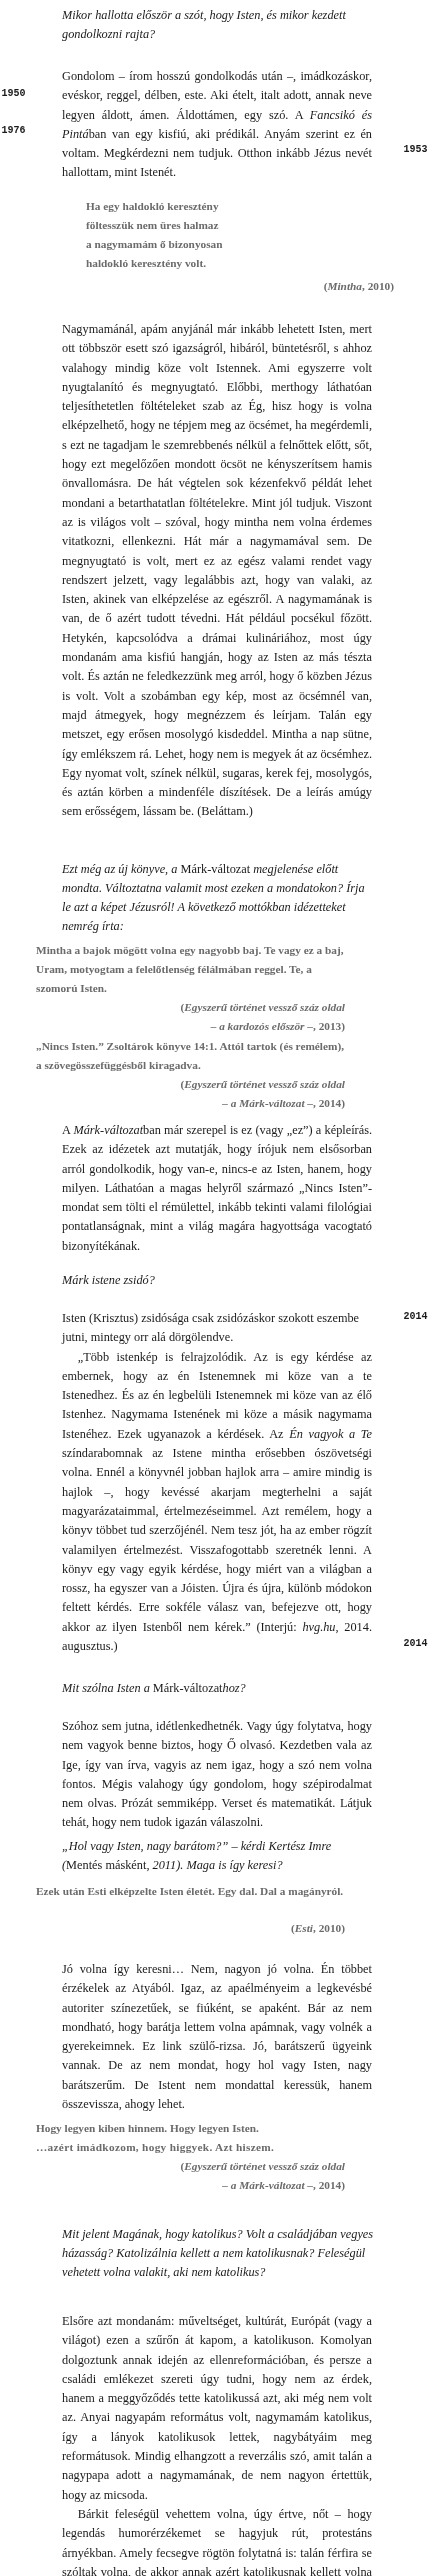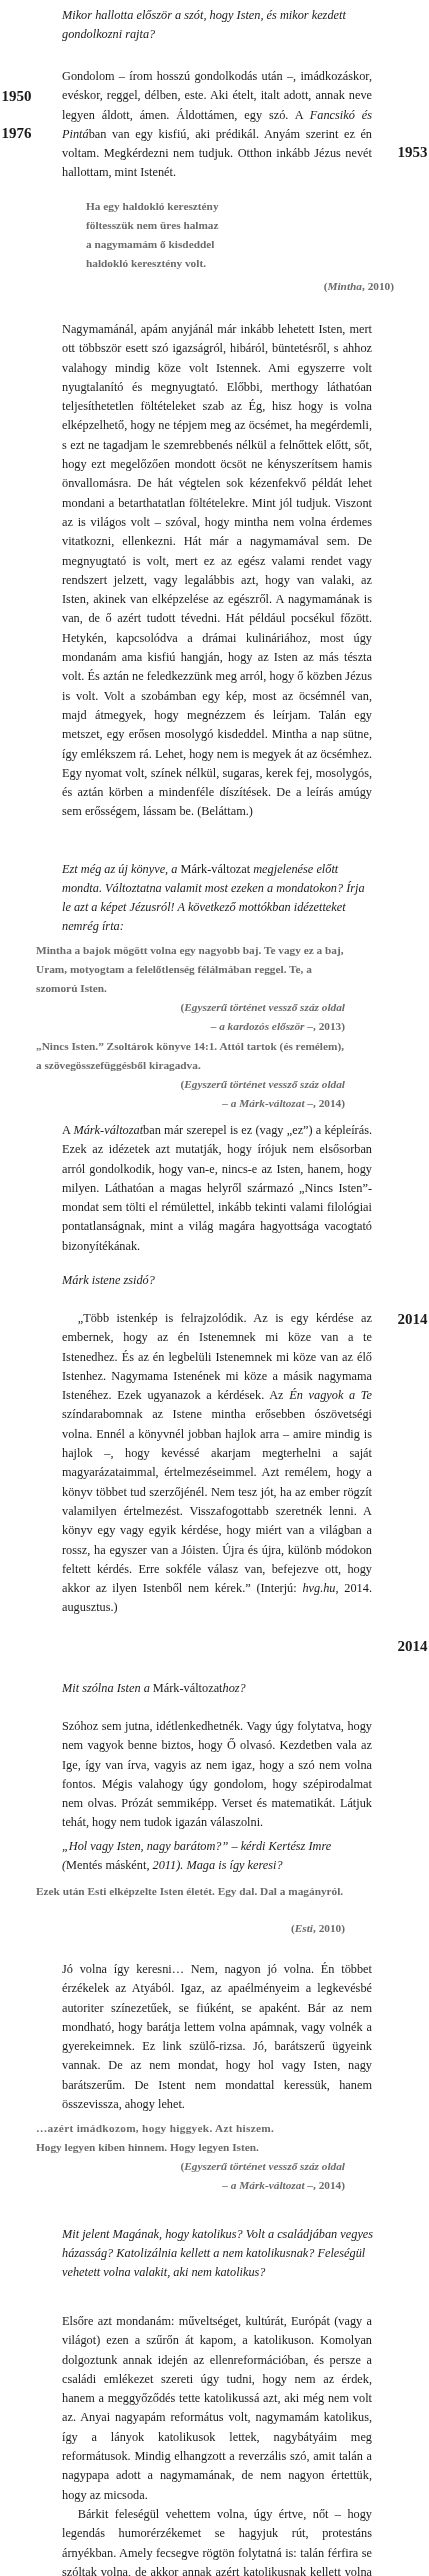--- a/index.html
+++ b/index.html
@@ -10,21 +10,21 @@
   .q { font-style: italic; font-size: 12.3px; line-height: 19px; width: 312px; left: 62px; }
   .q .up { font-style: normal; }
   .body { font-size: 12.3px; line-height: 19.3px; width: 310px; left: 62px; text-align: justify; }
   .body p { margin: 0; }
   .body p.indent { text-indent: 15.7px; }
   .body p.nojust { text-align: left; }
   .body em { font-style: italic; }
   .motto { color: #6b6b6b; font-weight: bold; font-size: 11.3px; line-height: 19px; }
   .motto .src { text-align: right; font-weight: bold; }
   .motto .src em { font-style: italic; }
-  .year { position: absolute; font-weight: bold; font-size: 15px; color: #1a1a1a; }
+  .year { position: absolute; font-weight: bold; font-size: 10px; color: #1a1a1a; font-family: Liberation Mono, monospace; }
   .year.left { left: 1.4px; }
   .year.right { right: 1.4px; text-align: right; }
 </style>
 </head>
 <body>
 
 <div class="page">
 
   <div class="block q" style="top:5.7px;">
     <span>Mikor hallotta először a szót, hogy Isten, és mikor kezdett gondolkozni rajta?</span>
@@ -34,21 +34,21 @@
     <p><span>Gondolom – írom hosszú gondolkodás után –, imádkozáskor, evéskor, reggel, délben, este. Aki ételt, italt adott, annak neve legyen áldott, ámen. Áldottámen, egy szó. A </span><em>Fancsikó és Pintá</em><span>ban van egy kisfiú, aki prédikál. Anyám szerint ez én voltam. Megkérdezni nem tudjuk. Otthon inkább Jézus nevét hallottam, mint Istenét.</span></p>
   </div>
 
   <div class="year left" style="top:88px;">1950</div>
   <div class="year left" style="top:125px;">1976</div>
   <div class="year right" style="top:144px;">1953</div>
 
   <div class="block motto" style="top:197px; left:86px; width:308px;">
     <div>Ha egy haldokló keresztény</div>
     <div>föltesszük nem üres halmaz</div>
-    <div>a nagymamám ő kisdeddel</div>
+    <div>a nagymamám ő bizonyosan</div>
     <div>haldokló keresztény volt.</div>
     <div class="src" style="width:308px; margin-top:3.6px;"><span>(</span><em>Mintha</em><span>, 2010)</span></div>
   </div>
 
   <div class="block body" style="top:320px;">
     <p>Nagymamánál, apám anyjánál már inkább lehetett Isten, mert ott többször esett szó igazságról, hibáról, büntetésről, s ahhoz valahogy mindig köze volt Istennek. Ami egyszerre volt nyugtalanító és megnyugtató. Előbbi, merthogy láthatóan teljesíthetetlen föltételeket szab az Ég, hisz hogy is volna elképzelhető, hogy ne tépjem meg az öcsémet, ha megérdemli, s ezt ne tagadjam le szemrebbenés nélkül a felnőttek előtt, sőt, hogy ezt megelőzően mondott öcsöt ne kényszerítsem hamis önvallomásra. De hát végtelen sok kézenfekvő példát lehet mondani a betarthatatlan föltételekre. Mint jól tudjuk. Viszont az is világos volt – szóval, hogy mintha nem volna érdemes vitatkozni, ellenkezni. Hát már a nagymamával sem. De megnyugtató is volt, mert ez az egész valami rendet vagy rendszert jelzett, vagy legalábbis azt, hogy van valaki, az Isten, akinek van elképzelése az egészről. A nagymamának is van, de ő azért tudott tévedni. Hát például pocsékul főzött. Hetykén, kapcsolódva a drámai kulináriához, most úgy mondanám ama kisfiú hangján, hogy az Isten az más tészta volt. És aztán ne feledkezzünk meg arról, hogy ő közben Jézus is volt. Volt a szobámban egy kép, most az öcsémnél van, majd átmegyek, hogy megnézzem és leírjam. Talán egy metszet, egy erősen mosolygó kisdeddel. Mintha a nap sütne, így emlékszem rá. Lehet, hogy nem is megyek át az öcsémhez. Egy nyomat volt, színek nélkül, sugaras, kerek fej, mosolygós, és aztán körben a mindenféle díszítések. De a leírás amúgy sem erősségem, lássam be. (Beláttam.)</p>
   </div>
 
   <div class="block q" style="top:860px;">
     <span>Ezt még az új könyve, a </span><span class="up">Márk-változat</span><span> megjelenése előtt mondta. Változtatna valamit most ezeken a mondatokon? Írja le azt a képet Jézusról! A következő mottókban idézetteket nemrég írta:</span>
@@ -72,20 +72,21 @@
 
   <div class="block body" style="top:1121px;">
     <p><span>A </span><em>Márk-változat</em><span>ban már szerepel is ez (vagy „ez”) a képleírás. Ezek az idézetek azt mutatják, hogy írójuk nem elsősorban arról gondolkodik, hogy van-e, nincs-e az Isten, hanem, hogy milyen. Láthatóan a magas helyről származó „Nincs Isten”-mondat sem tölti el rémülettel, inkább tekinti valami filológiai pontatlanságnak, mint a világ magára hagyottsága vacogtató bizonyítékának.</span></p>
   </div>
 
   <div class="block q" style="top:1271px;">
     <span>Márk istene zsidó?</span>
   </div>
 
   <div class="block body" style="top:1309px;">
+    <p class="nojust">Isten (Krisztus) zsidósága csak zsidózáskor szokott eszembe jutni, mintegy orr alá dörgölendve.</p>
     <p class="indent"><span>„Több istenkép is felrajzolódik. Az is egy kérdése az embernek, hogy az én Istenemnek mi köze van a te Istenedhez. És az én legbelüli Istenemnek mi köze van az élő Istenhez. Nagymama Istenének mi köze a másik nagymama Istenéhez. Ezek ugyanazok a kérdések. Az </span><em>Én vagyok a Te</em><span> színdarabomnak az Istene mintha erősebben ószövetségi volna. Ennél a könyvnél jobban hajlok arra – amire mindig is hajlok –, hogy kevéssé akarjam megterhelni a saját magyarázataimmal, értelmezéseimmel. Azt remélem, hogy a könyv többet tud szerzőjénél. Nem tesz jót, ha az ember rögzít valamilyen értelmezést. Visszafogottabb szeretnék lenni. A könyv egy vagy egyik kérdése, hogy miért van a világban a rossz, ha egyszer van a Jóisten. Újra és újra, különb módokon feltett kérdés. Erre sokféle válasz van, befejezve ott, hogy akkor az ilyen Istenből nem kérek.” (Interjú: </span><em>hvg.hu</em><span>, 2014. augusztus.)</span></p>
   </div>
 
   <div class="year right" style="top:1311px;">2014</div>
   <div class="year right" style="top:1638px;">2014</div>
 
   <div class="block q" style="top:1679px;">
     <span>Mit szólna Isten a </span><span class="up">Márk-változat</span><span>hoz?</span>
   </div>
 
@@ -100,22 +101,22 @@
   <div class="block motto" style="top:1882px; left:36px; width:309px;">
     <div>Ezek után Esti elképzelte Isten életét. Egy dal. Dal a magányról.</div>
     <div class="src" style="margin-top:18px;"><span>(</span><em>Esti</em><span>, 2010)</span></div>
   </div>
 
   <div class="block body" style="top:1960px;">
     <p>Jó volna így keresni… Nem, nagyon jó volna. Én többet érzékelek az Atyából. Igaz, az apaélményeim a legkevésbé autoriter színezetűek, se fiúként, se apaként. Bár az nem mondható, hogy barátja lettem volna apámnak, vagy volnék a gyerekeimnek. Ez link szülő-rizsa. Jó, barátszerű ügyeink vannak. De az nem mondat, hogy hol vagy Isten, nagy barátszerűm. De Istent nem mondattal keressük, hanem összevissza, ahogy lehet.</p>
   </div>
 
   <div class="block motto" style="top:2119px; left:36px; width:309px;">
+    <div>Hogy legyen kiben hinnem. Hogy legyen Isten.</div>
     <div style="letter-spacing:0.3px;">…azért imádkozom, hogy higgyek. Azt hiszem.</div>
-    <div>Hogy legyen kiben hinnem. Hogy legyen Isten.</div>
     <div class="src">
       <div><span>(</span><em>Egyszerű történet vessző száz oldal</em></div>
       <div><em>– a Márk-változat</em><span> –, 2014)</span></div>
     </div>
   </div>
 
   <div class="block q" style="top:2225px;">
     <span>Mit jelent Magának, hogy katolikus? Volt a családjában vegyes házasság? Katolizálnia kellett a nem katolikusnak? Feleségül vehetett volna valakit, aki nem katolikus?</span>
   </div>
 

